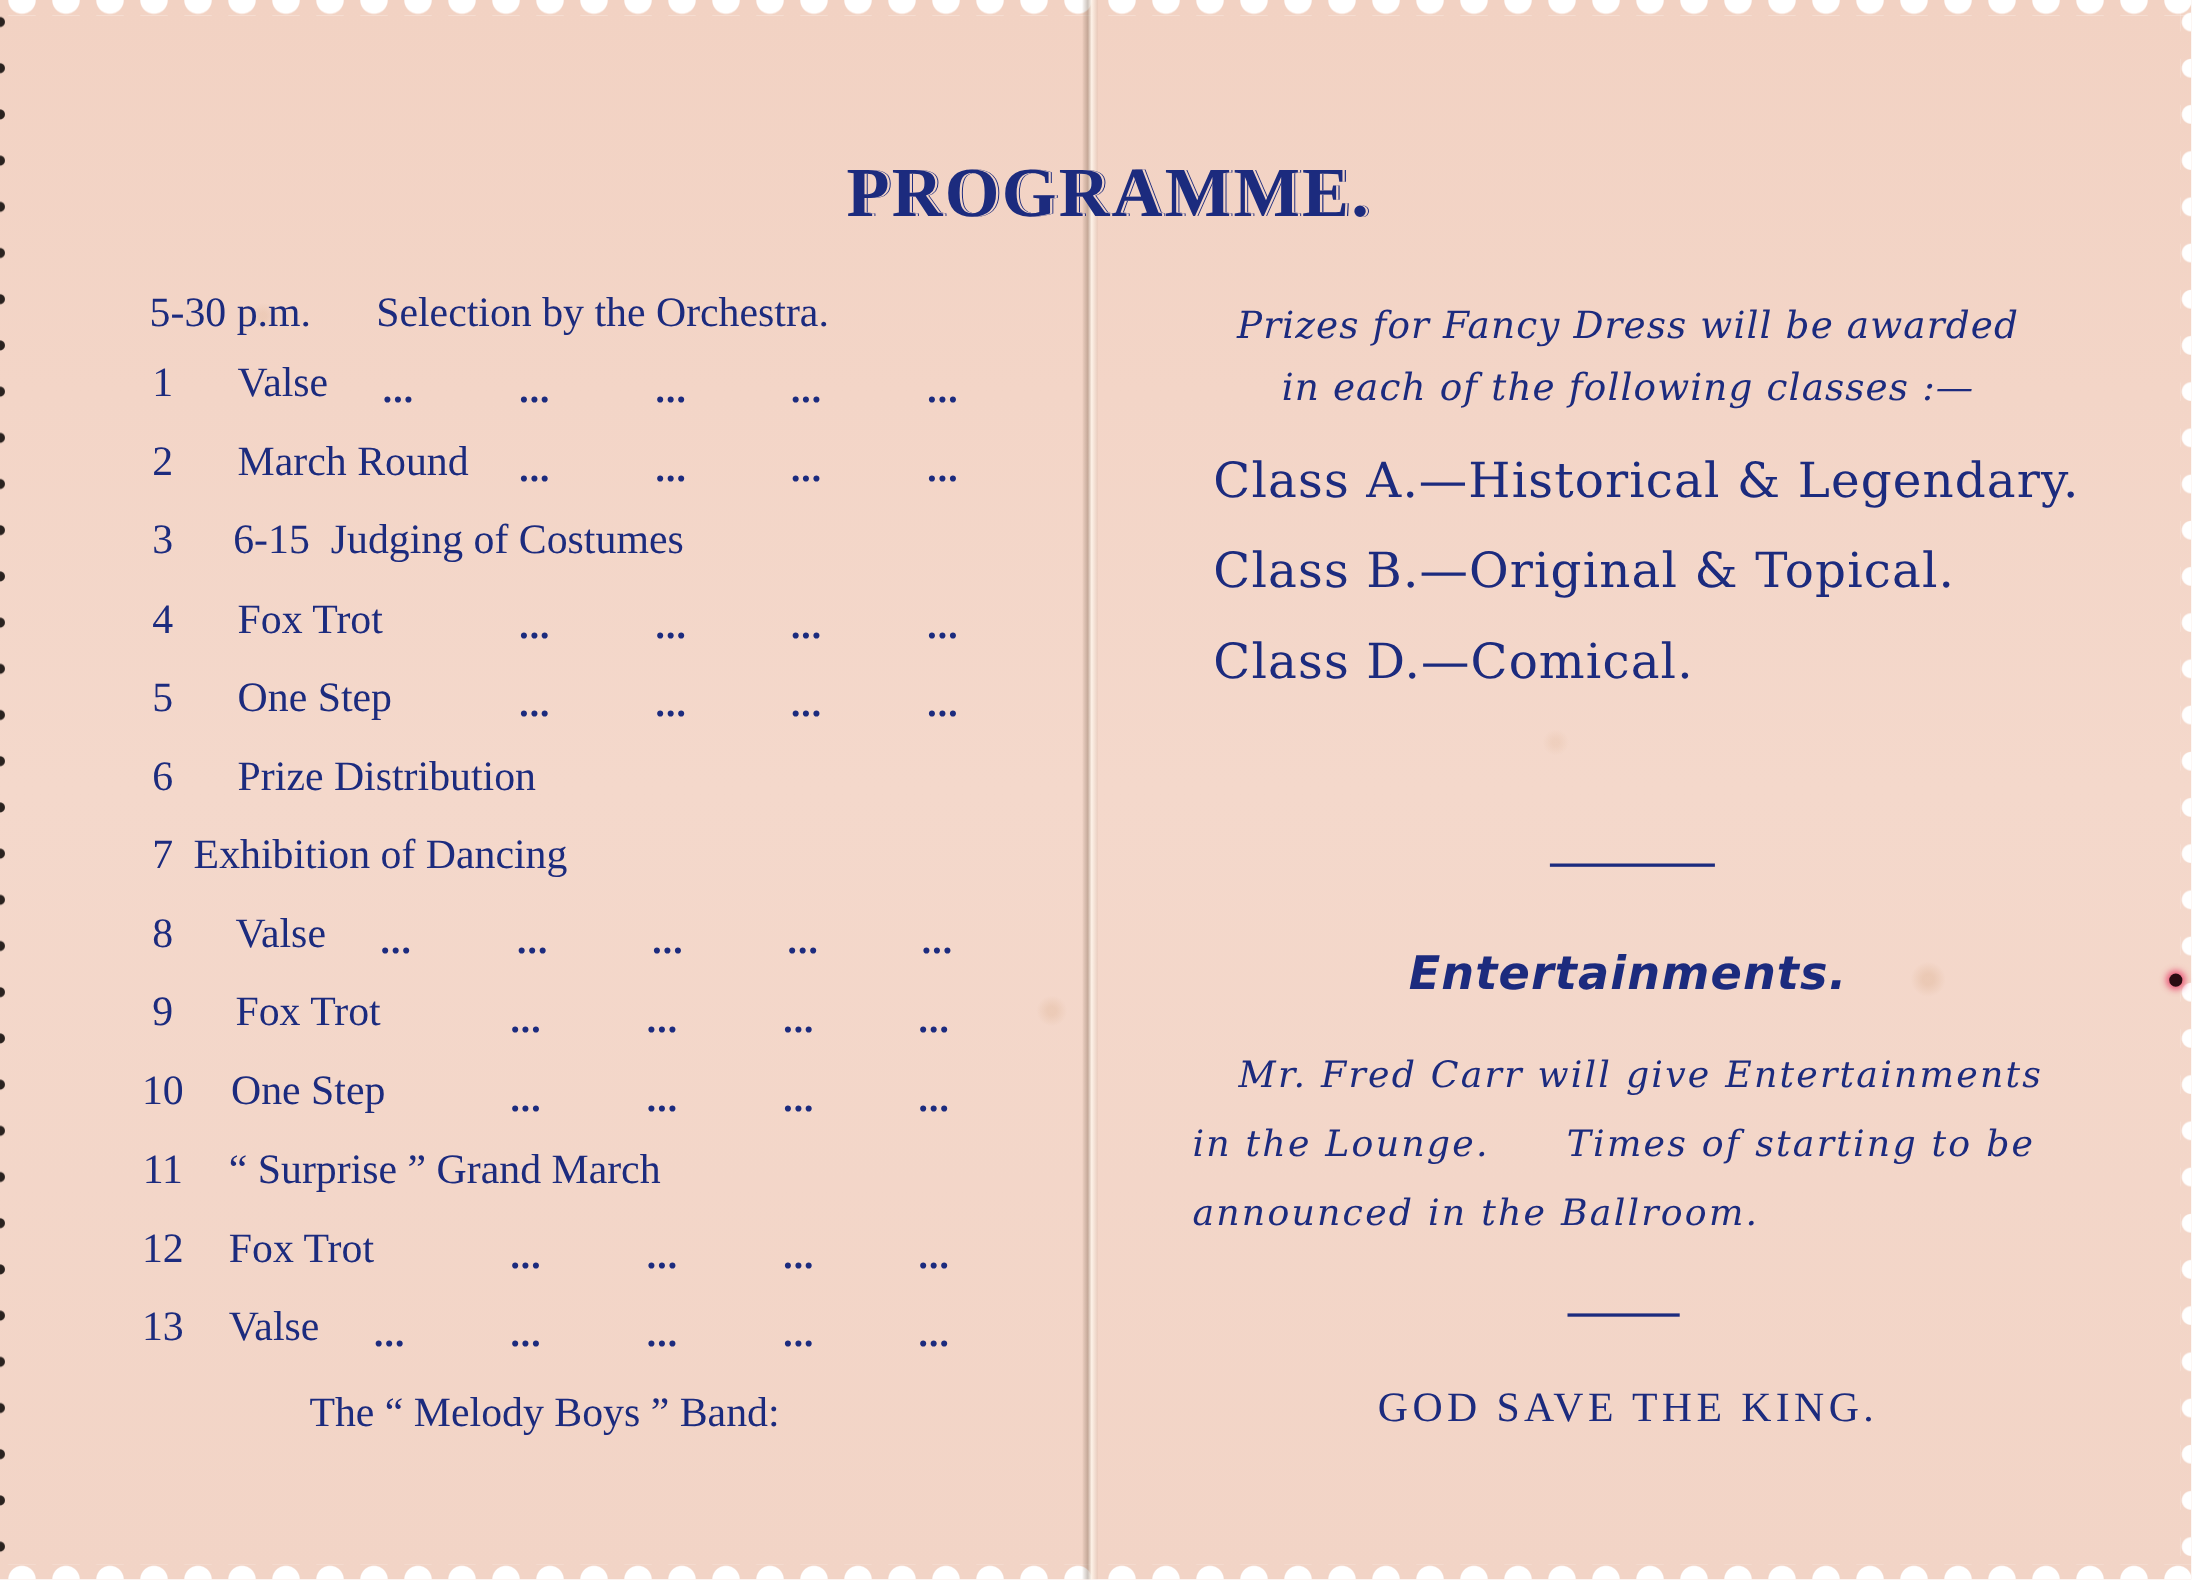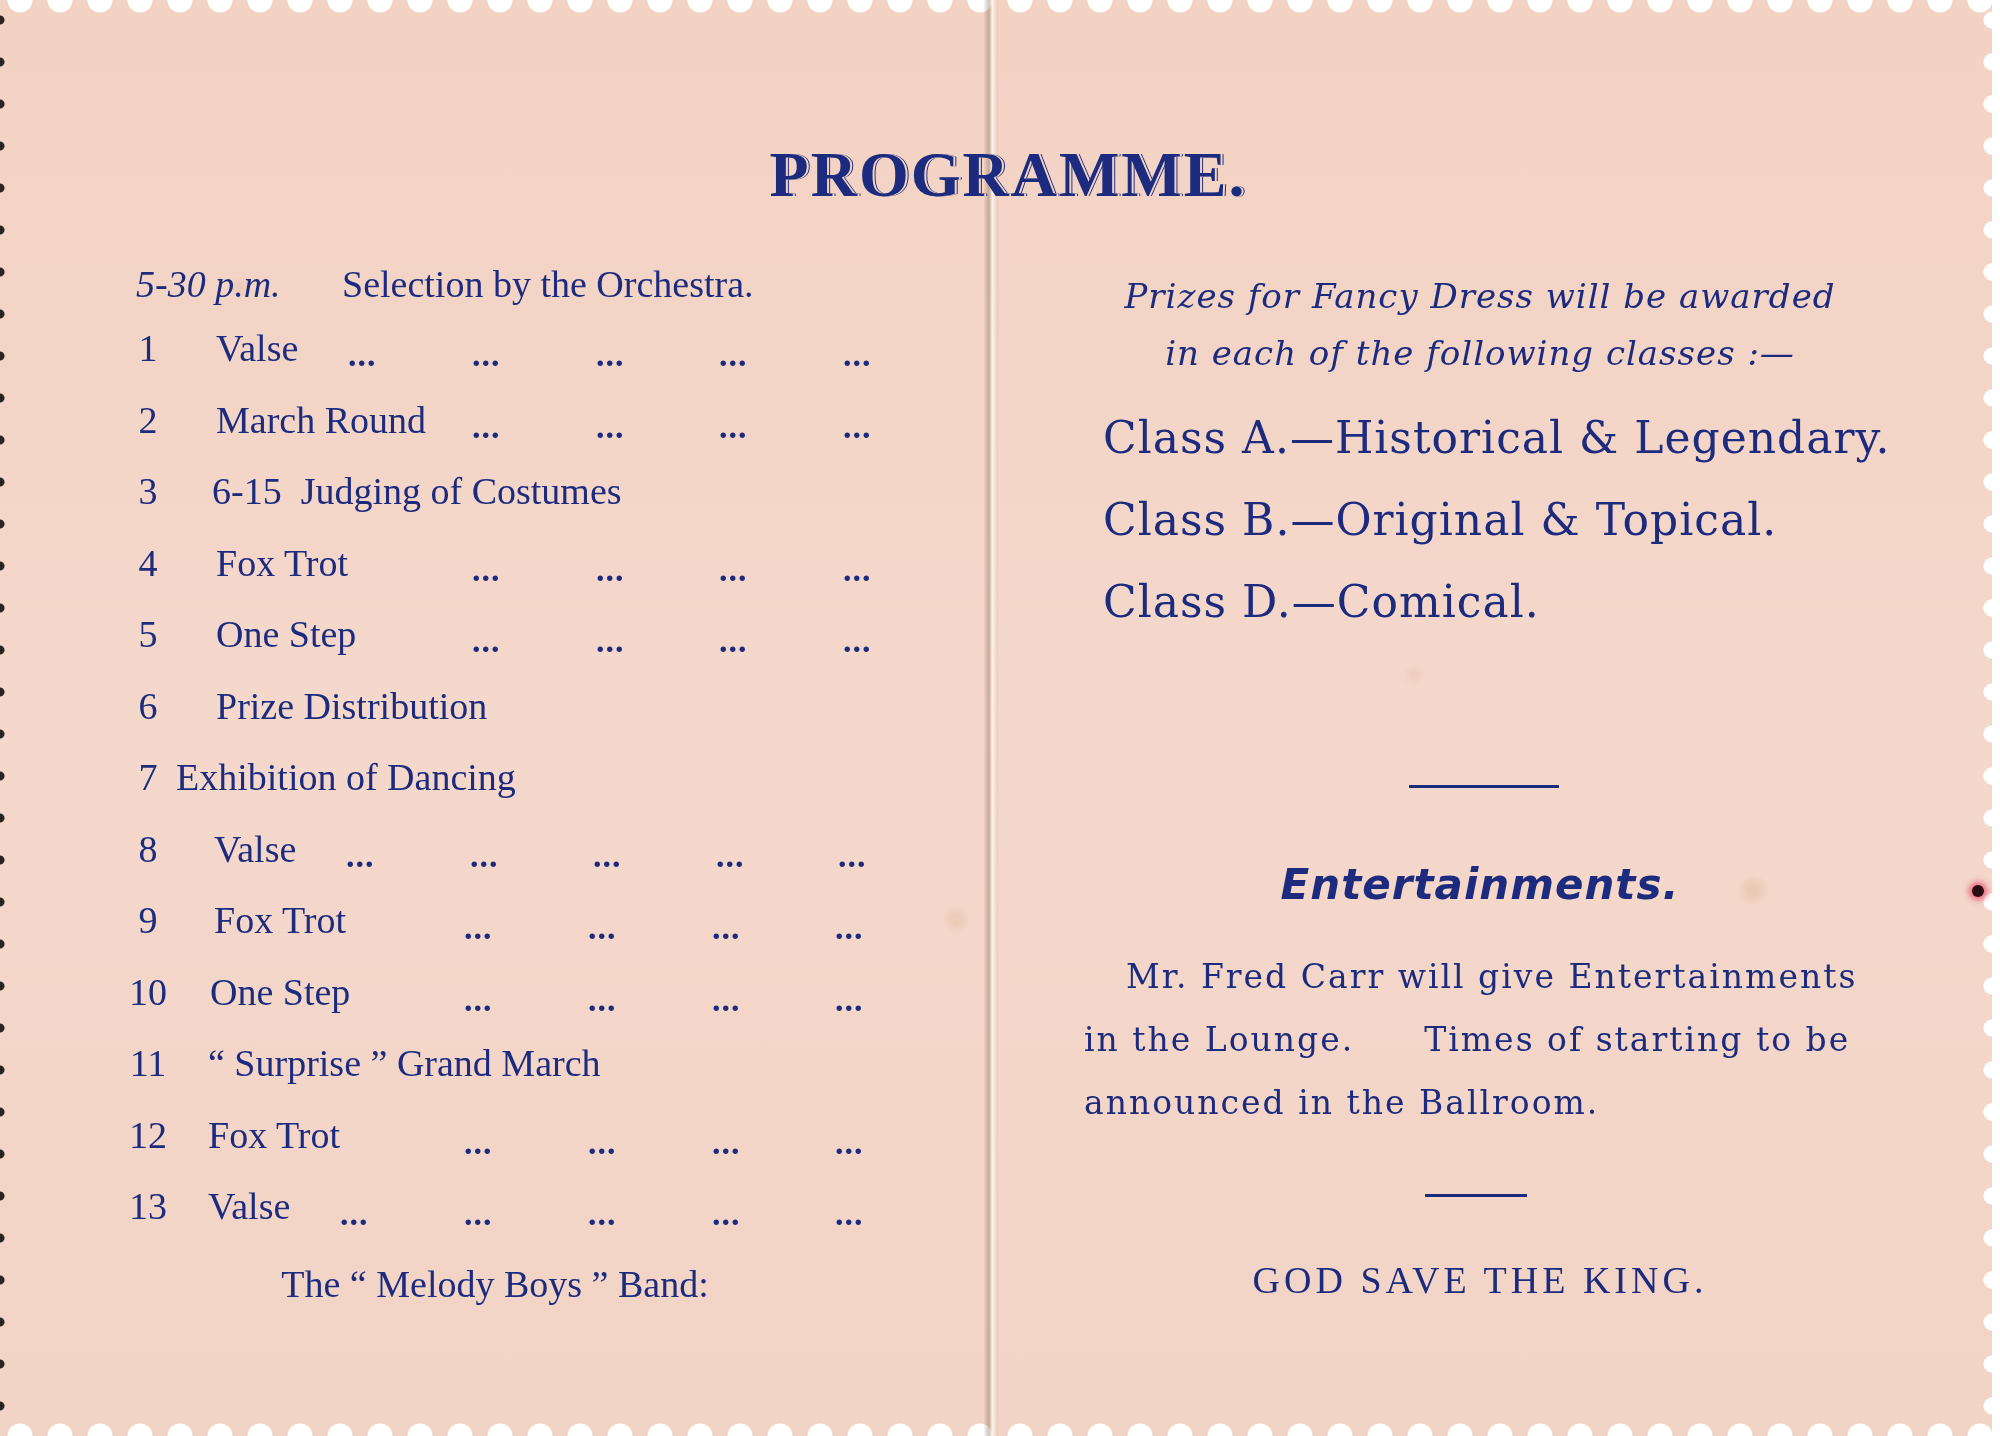--- a/index.html
+++ b/index.html
@@ -48,21 +48,21 @@
       font-family:"Liberation Serif", "DejaVu Serif", serif;
       color:#1c2b7e;
       text-shadow: 2px 0 0 #f3d5c8, 3px 0 0 #1c2b7e;
       margin-left: 12px;
     }
 
     
     .opening {
       position:absolute; left:136px; top:262px; font-size:38px; white-space:nowrap;
     }
-    .opening .time { display:inline-block; width:206px;font-style:italic; }
+    .opening .time { display:inline-block; width:206px; }
     .rows { position:absolute; left:80px; top:326px; width:820px; }
     .row {
       height:71.5px; display:flex; align-items:baseline; font-size:38px; white-space:nowrap;
     }
     .row .num { width:96px; text-align:right; padding-right:0; box-sizing:border-box; display:inline-block; }
     .row .num span { display:inline-block; width:56px; text-align:center; }
     .row .label { display:inline-block; margin-left:0; }
     .dots { position:absolute; left:0; top:0; }
     .dot-cell { position:absolute; font-size:34px; font-weight:bold; letter-spacing:1px; }
     .band {
@@ -80,21 +80,21 @@
     .class-line { font-size:44px; height:82px; white-space:nowrap; letter-spacing:1px;
       font-family:"DejaVu Serif", "Liberation Serif", serif; }
     .rule { position:absolute; height:3px; background:#1c2b7e; }
     .ent-title {
       position:absolute; left:1090px; top:860px; width:780px; text-align:center;
       font-style:italic; font-weight:bold; font-size:42px; letter-spacing:1px;
       font-family:"DejaVu Sans", "Liberation Sans", sans-serif;
     }
     .ent-body {
       position:absolute; left:1084px; top:945px; width:788px;
-      font-size:33px; line-height:63px; letter-spacing:2px;
+      font-style:italic; font-size:33px; line-height:63px; letter-spacing:2px;
       font-family:"DejaVu Serif", "Liberation Serif", serif;
       text-align:justify;
     }
     .ent-body .line { display:block; white-space:nowrap; }
     .ent-body .l1 { padding-left:42px; }
     .ent-body .gap { display:inline-block; width:70px; }
     .god-save {
       position:absolute; left:1090px; top:1258px; width:780px; text-align:center;
       font-size:38px; letter-spacing:4px;
       font-family:"Liberation Serif", "DejaVu Serif", serif;

